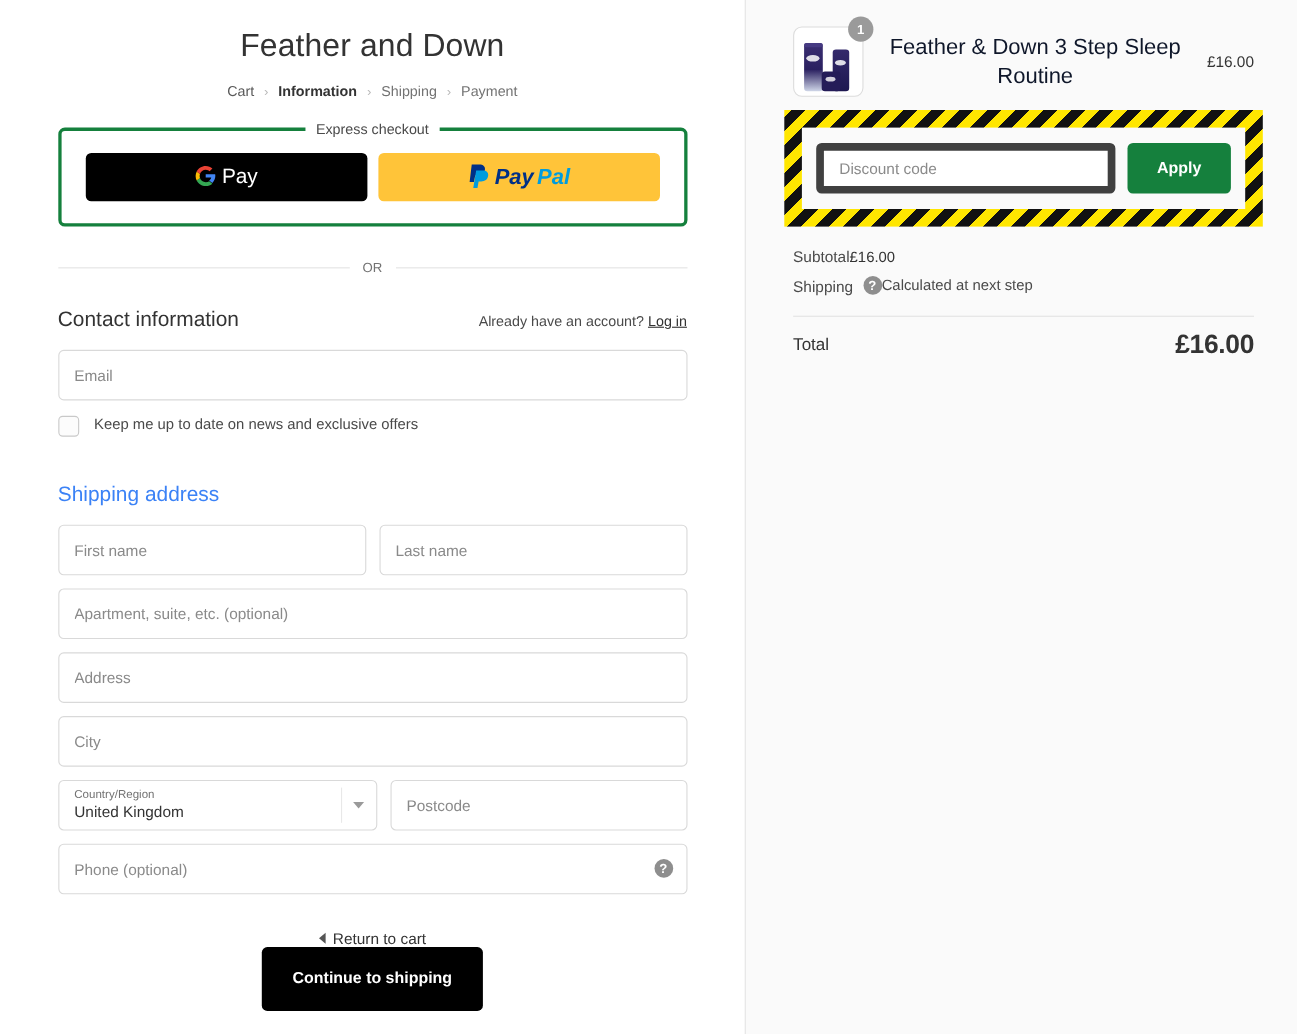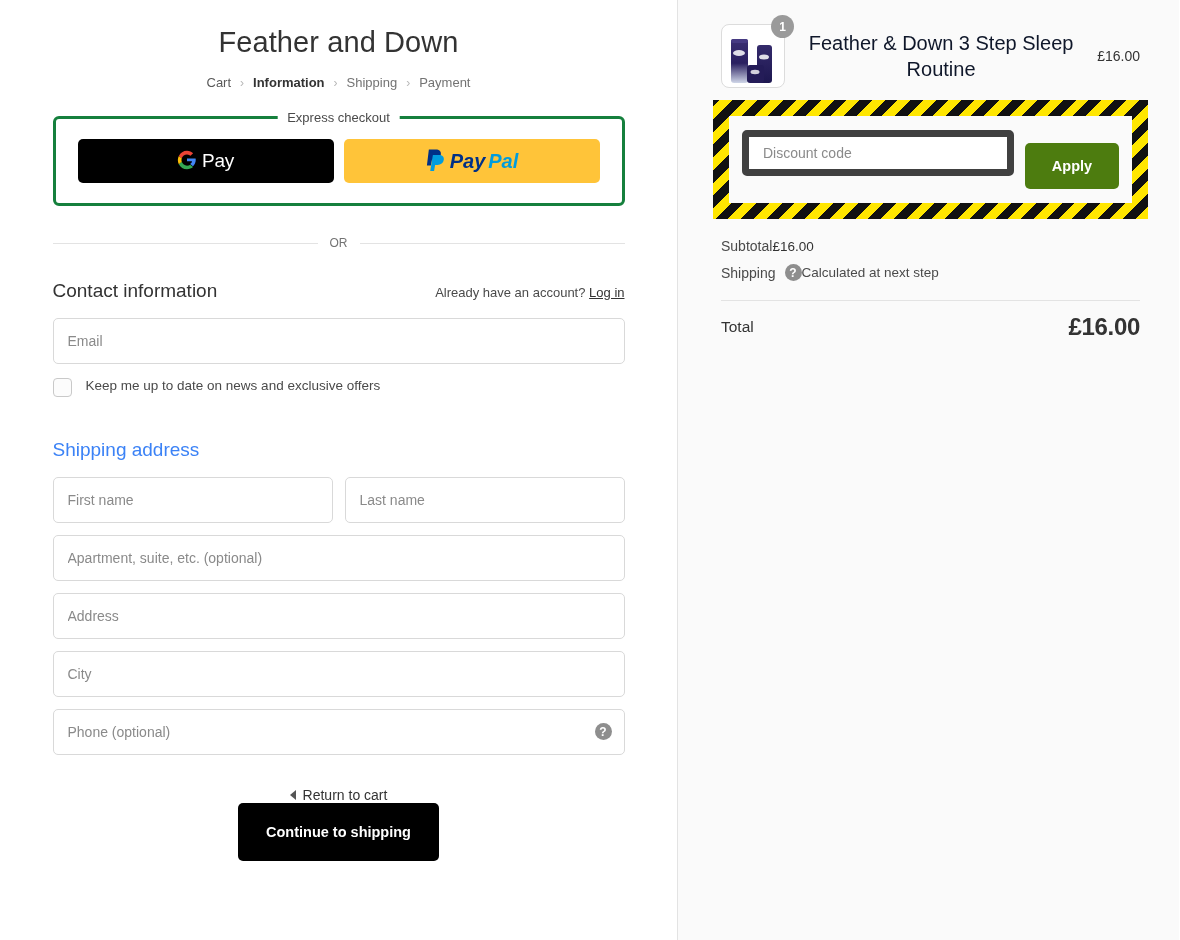--- a/index.html
+++ b/index.html
@@ -300,29 +300,28 @@
     font-family: "Liberation Sans", sans-serif;
     font-size: 14px;
     color: #333333;
     padding: 0 14px;
     outline: none;
   }
   .discount-input::placeholder { color: #8a8a8a; }
   .btn-apply {
     width: 94px;
     height: 46px;
-    background: #4d7c0f;
+    background: #15803d;
     color: #ffffff;
     border: none;
     border-radius: 5px;
     font-family: "Liberation Sans", sans-serif;
     font-size: 14.5px;
     font-weight: bold;
     cursor: default;
-    margin-top: 13px;
   }
 
   .totals { margin-top: 4px; }
   .total-line {
     display: flex;
     align-items: center;
     justify-content: flex-start;
     padding: 5px 0;
   }
   .tl-label { font-size: 14px; color: #4a4a4a; display: flex; align-items: center; gap: 9px; }
@@ -422,20 +421,30 @@
       </div>
 
       <div class="row1">
         <input class="field" type="text" placeholder="Address" style="">
       </div>
 
       <div class="row1">
         <input class="field" type="text" placeholder="City" style="">
       </div>
 
+      <div class="row2">
+        <div class="select-wrap">
+          <span class="select-label">Country/Region</span>
+          <span class="select-value">United Kingdom</span>
+          <span class="select-caret">
+              <span class="caret-tri"></span>
+            </span>
+        </div>
+        <input class="field" type="text" placeholder="Postcode" style="">
+      </div>
 
       <div class="row1 phone-wrap">
         <input class="field" type="text" placeholder="Phone (optional)" style="">
         <span class="help-circle phone-help">?</span>
       </div>
 
       <div class="form-footer">
         <span class="return-link">
           <span class="chev-left"></span>
           <span>Return to cart</span>

